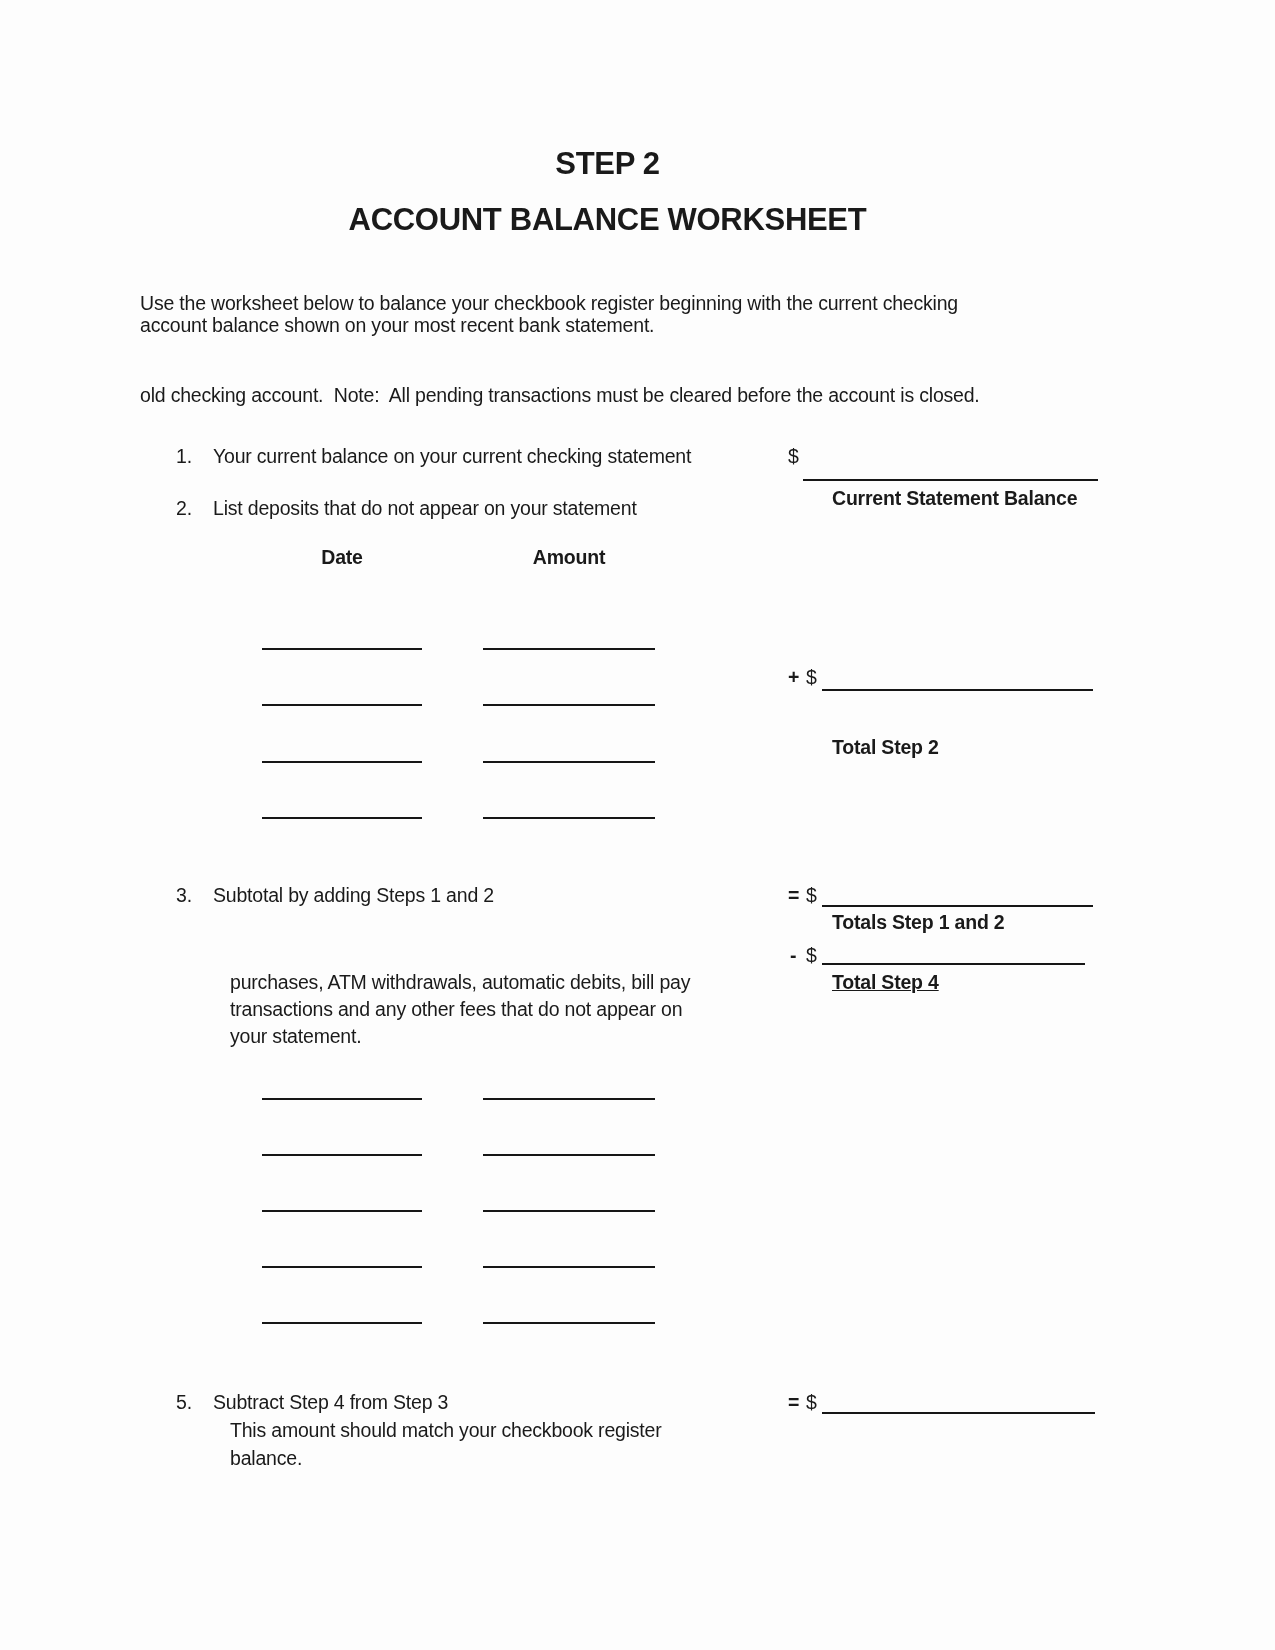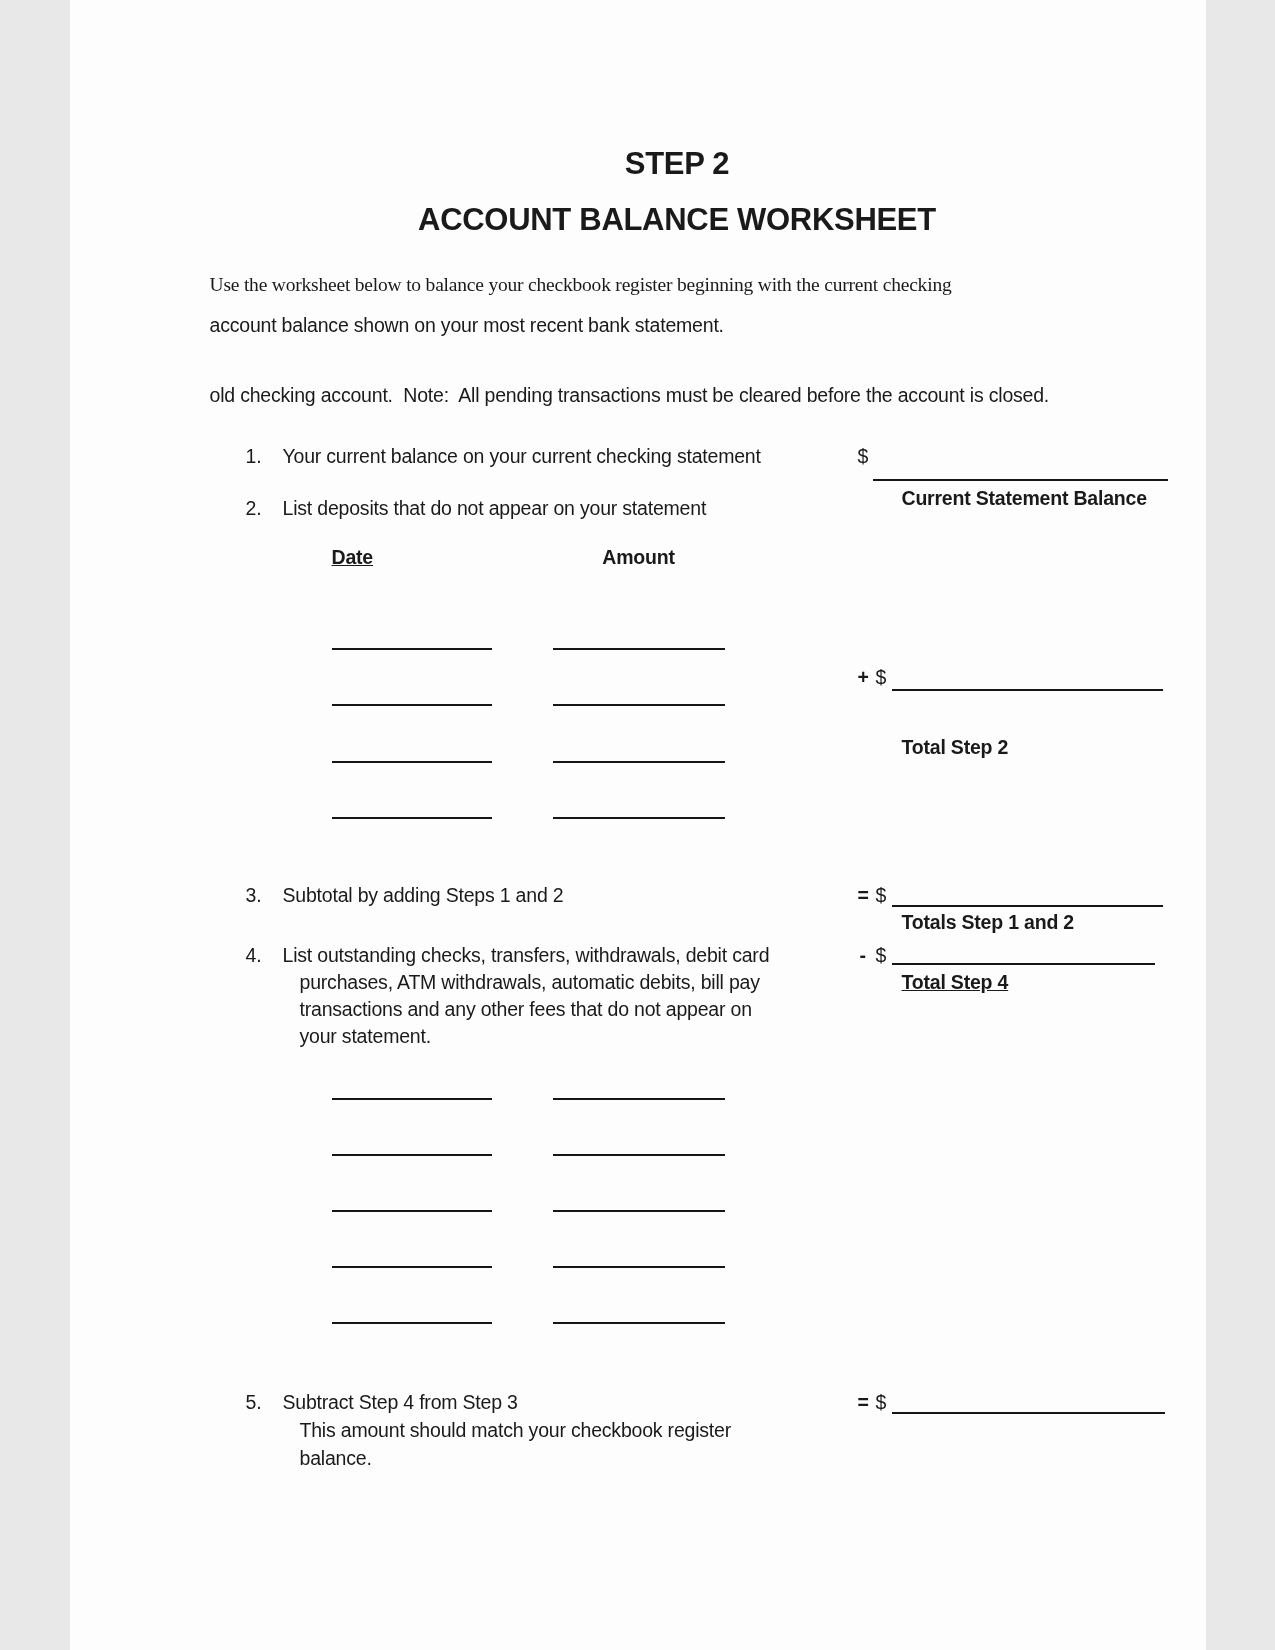--- a/index.html
+++ b/index.html
@@ -1,18 +1,18 @@
 <!DOCTYPE html>
 <html><head>
 <meta charset="utf-8">
 <style>
   html,body { margin:0; padding:0; background:#e8e8e8; }
   .page {
     position:relative;
-    width:1136px; height:1650px;
+    width:1275px; height:1650px;
     margin:0 auto;
     background:#fdfdfd;
     color:#1a1a1a;
     font-family:"Liberation Sans", "DejaVu Sans", sans-serif;
     font-size:19.5px;
     letter-spacing:-0.2px;
     overflow:hidden;
   }
   .abs { position:absolute; white-space:pre; }
   .title { left:0; width:1215px; text-align:center; font-weight:bold; font-size:31px; letter-spacing:-0.3px; }
@@ -25,33 +25,33 @@
   .money { position:absolute; white-space:pre; }
 </style>
 </head>
 <body>
 
 <div class="page">
 
   <div class="abs title" style="top:146px;">STEP 2</div>
   <div class="abs title" style="top:202px;">ACCOUNT BALANCE WORKSHEET</div>
 
-  <div class="abs" style="left:140px; top:274px;font-family:Liberation Serif, serif;">Use the worksheet below to balance your checkbook register beginning with the current checking</div>
+  <div class="abs" style="left:140px; top:292px;">Use the worksheet below to balance your checkbook register beginning with the current checking</div>
   <div class="abs" style="left:140px; top:314px;">account balance shown on your most recent bank statement.</div>
 
   <div class="abs" style="left:140px; top:384px;">old checking account.  Note:  All pending transactions must be cleared before the account is closed.</div>
 
   <div class="row" style="top:445px;"><span class="num">1.</span><span class="txt">Your current balance on your current checking statement</span></div>
   <div class="money" style="left:788px; top:445px;">$</div>
   <div class="fill" style="left:803px; top:479px; width:295px;"></div>
   <div class="abs b" style="left:832px; top:487px;">Current Statement Balance</div>
 
   <div class="row" style="top:497px;"><span class="num">2.</span><span class="txt">List deposits that do not appear on your statement</span></div>
 
-  <div class="abs b" style="left:262px; top:546px; width:160px; text-decoration:underline;">Date</div>
+  <div class="abs b" style="left:262px; top:546px; width:160px; text-align:center;">Date</div>
   <div class="abs b" style="left:483px; top:546px; width:172px; text-align:center;">Amount</div>
 
   <div class="fill" style="left:262px; top:648px; width:160px;"></div>
   <div class="fill" style="left:483px; top:648px; width:172px;"></div>
   <div class="fill" style="left:262px; top:704px; width:160px;"></div>
   <div class="fill" style="left:483px; top:704px; width:172px;"></div>
   <div class="fill" style="left:262px; top:761px; width:160px;"></div>
   <div class="fill" style="left:483px; top:761px; width:172px;"></div>
   <div class="fill" style="left:262px; top:817px; width:160px;"></div>
   <div class="fill" style="left:483px; top:817px; width:172px;"></div>
@@ -60,21 +60,20 @@
   <div class="money" style="left:806px; top:666px;">$</div>
   <div class="fill" style="left:822px; top:689px; width:271px;"></div>
   <div class="abs b" style="left:832px; top:736px;">Total Step 2</div>
 
   <div class="row" style="top:884px;"><span class="num">3.</span><span class="txt">Subtotal by adding Steps 1 and 2</span></div>
   <div class="money b" style="left:788px; top:884px;">=</div>
   <div class="money" style="left:806px; top:884px;">$</div>
   <div class="fill" style="left:822px; top:905px; width:271px;"></div>
   <div class="abs b" style="left:832px; top:911px;">Totals Step 1 and 2</div>
 
-  <div class="row" style="top:944px;"><span class="num">4.</span><span class="txt">List outstanding checks, transfers, withdrawals, debit card</span></div>
   <div class="cont" style="top:971px;">purchases, ATM withdrawals, automatic debits, bill pay</div>
   <div class="cont" style="top:998px;">transactions and any other fees that do not appear on</div>
   <div class="cont" style="top:1025px;">your statement.</div>
   <div class="money b" style="left:790px; top:944px;">-</div>
   <div class="money" style="left:806px; top:944px;">$</div>
   <div class="fill" style="left:822px; top:963px; width:263px;"></div>
   <div class="abs b" style="left:832px; top:971px;text-decoration:underline;">Total Step 4</div>
 
   <div class="fill" style="left:262px; top:1098px; width:160px;"></div>
   <div class="fill" style="left:483px; top:1098px; width:172px;"></div>

